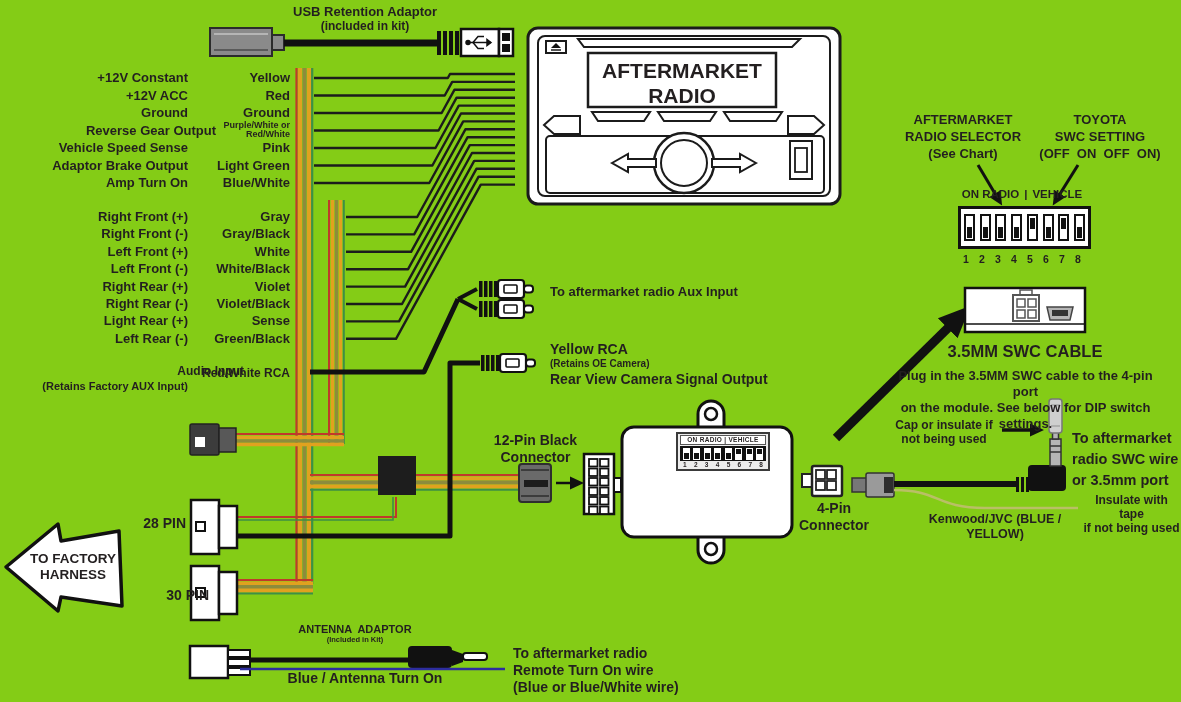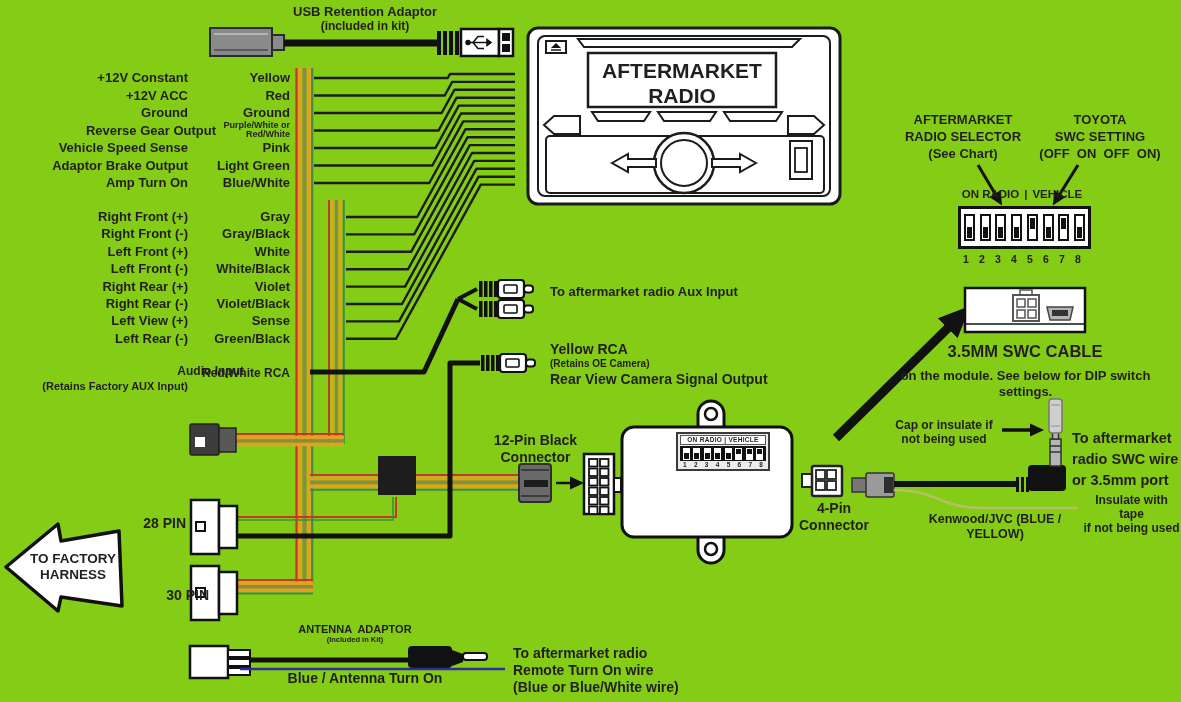--- a/index.html
+++ b/index.html
@@ -407,20 +407,21 @@
         <span>4</span>
         <span>5</span>
         <span>6</span>
         <span>7</span>
         <span>8</span>
       </div>
 </div>
 
 <div class="lbl ctr" style="left:925px;top:342px;width:200px;font-size:16.5px;">3.5MM SWC CABLE</div>
 <div class="lbl ctr" style="left:898px;top:368px;width:255px;font-size:13px;font-weight:bold;line-height:16px;">
+  <div>Plug in the 3.5MM SWC cable to the 4-pin port</div>
   <div>on the module. See below for DIP switch settings.</div>
 </div>
 
 <div class="lbl ctr" style="left:888px;top:418px;width:112px;font-size:12px;">
   <div>Cap or insulate if</div>
   <div>not being used</div>
 </div>
 
 <div class="lbl" style="left:1072px;top:428px;font-size:14.5px;line-height:21px;">
   <div>To aftermarket</div>
@@ -478,17 +479,17 @@
     <div class="lbl rt" style="left: 0px; width: 188px; font-size: 13px; top: 226.4px;">Right Front (-)</div>
     <div class="lbl rt" style="left: 182px; width: 108px; font-size: 13px; line-height: 15px; top: 226.4px;">Gray/Black</div>
     <div class="lbl rt" style="left: 0px; width: 188px; font-size: 13px; top: 243.8px;">Left Front (+)</div>
     <div class="lbl rt" style="left: 182px; width: 108px; font-size: 13px; line-height: 15px; top: 243.8px;">White</div>
     <div class="lbl rt" style="left: 0px; width: 188px; font-size: 13px; top: 261.2px;">Left Front (-)</div>
     <div class="lbl rt" style="left: 182px; width: 108px; font-size: 13px; line-height: 15px; top: 261.2px;">White/Black</div>
     <div class="lbl rt" style="left: 0px; width: 188px; font-size: 13px; top: 278.6px;">Right Rear (+)</div>
     <div class="lbl rt" style="left: 182px; width: 108px; font-size: 13px; line-height: 15px; top: 278.6px;">Violet</div>
     <div class="lbl rt" style="left: 0px; width: 188px; font-size: 13px; top: 296px;">Right Rear (-)</div>
     <div class="lbl rt" style="left: 182px; width: 108px; font-size: 13px; line-height: 15px; top: 296px;">Violet/Black</div>
-    <div class="lbl rt" style="left: 0px; width: 188px; font-size: 13px; top: 313.4px;">Left View (+)</div>
+    <div class="lbl rt" style="left: 0px; width: 188px; font-size: 13px; top: 313.4px;">Light Rear (+)</div>
     <div class="lbl rt" style="left: 182px; width: 108px; font-size: 13px; line-height: 15px; top: 313.4px;">Sense</div>
     <div class="lbl rt" style="left: 0px; width: 188px; font-size: 13px; top: 330.8px;">Left Rear (-)</div>
     <div class="lbl rt" style="left: 182px; width: 108px; font-size: 13px; line-height: 15px; top: 330.8px;">Green/Black</div>
   </div>
 
 </body></html>

